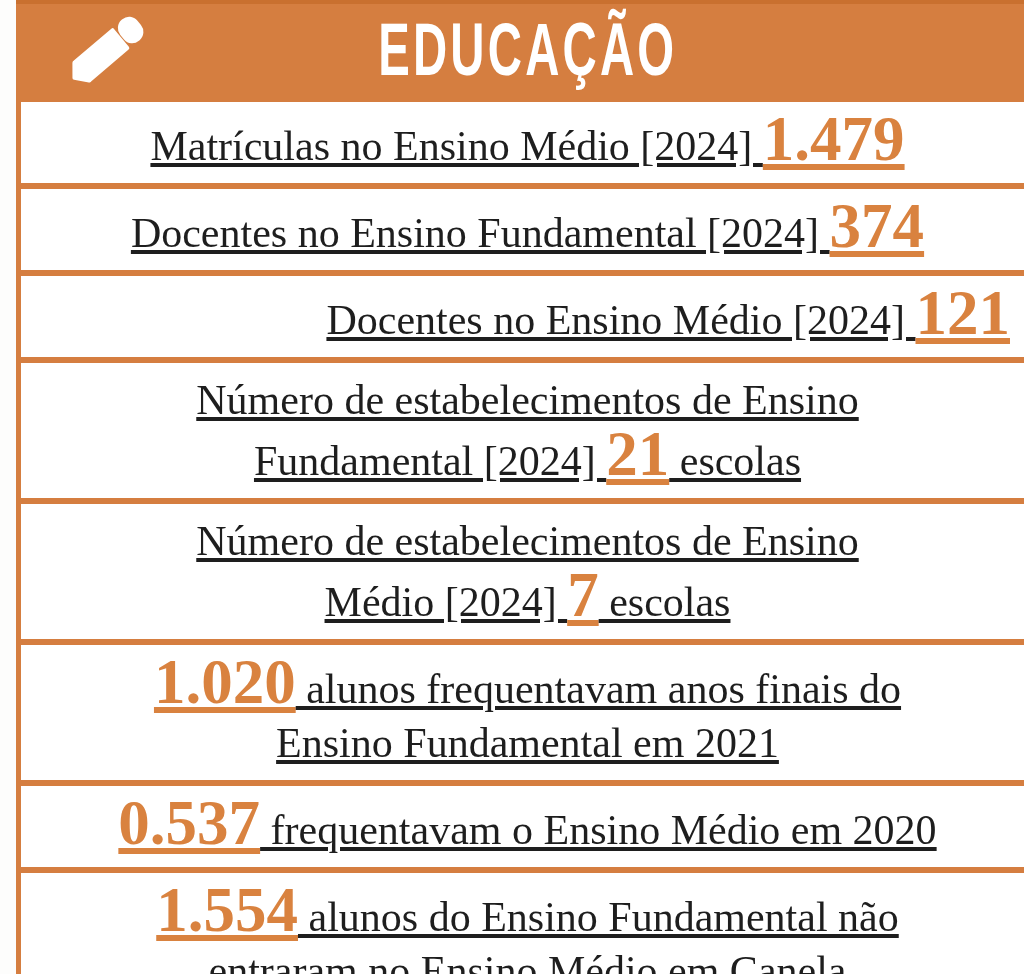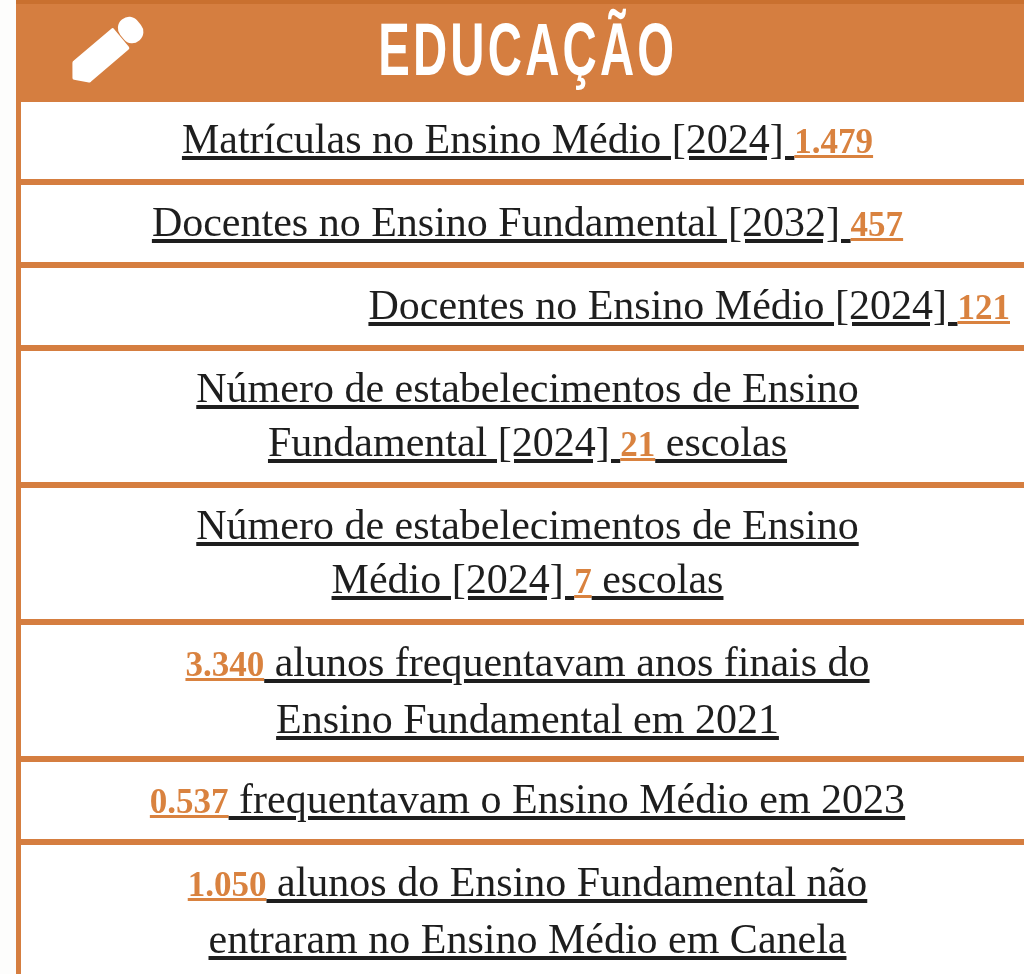--- a/index.html
+++ b/index.html
@@ -63,21 +63,21 @@
     background:#fff;
   }
   .row.left{
     text-align:right;
     padding-left:56px;
   }
   .row span{white-space:pre-line;text-decoration:underline;}
   .num{
     color:var(--orange-num);
     font-weight:bold;
-    font-size:35px;
+    font-size:63px;
   }
 </style>
 </head>
 <body>
 
 <div class="card">
 
   <div class="header">
     <span class="icon">
       <svg viewBox="0 0 100 80" preserveAspectRatio="none" aria-hidden="true">
@@ -91,45 +91,45 @@
     <h1 class="title">EDUCAÇÃO</h1>
   </div>
 
   <div class="rows">
 
     <div class="row">
       <span>Matrículas no Ensino Médio [2024] </span><span class="num">1.479</span><span></span>
     </div>
 
     <div class="row">
-      <span>Docentes no Ensino Fundamental [2032] </span><span class="num">457</span><span></span>
+      <span>Docentes no Ensino Fundamental [2024] </span><span class="num">374</span><span></span>
     </div>
 
     <div class="row left">
       <span>Docentes no Ensino Médio [2024] </span><span class="num">121</span><span></span>
     </div>
 
     <div class="row">
       <span>Número de estabelecimentos de Ensino
 Fundamental [2024] </span><span class="num">21</span><span> escolas</span>
     </div>
 
     <div class="row">
       <span>Número de estabelecimentos de Ensino
 Médio [2024] </span><span class="num">7</span><span> escolas</span>
     </div>
 
     <div class="row">
-      <span></span><span class="num">3.340</span><span> alunos frequentavam anos finais do
+      <span></span><span class="num">1.020</span><span> alunos frequentavam anos finais do
 Ensino Fundamental em 2021</span>
     </div>
 
     <div class="row">
-      <span></span><span class="num">0.537</span><span> frequentavam o Ensino Médio em 2023</span>
+      <span></span><span class="num">0.537</span><span> frequentavam o Ensino Médio em 2020</span>
     </div>
 
     <div class="row">
-      <span></span><span class="num">1.050</span><span> alunos do Ensino Fundamental não
+      <span></span><span class="num">1.554</span><span> alunos do Ensino Fundamental não
 entraram no Ensino Médio em Canela</span>
     </div>
 
   </div>
 </div>
 
 </body></html>

